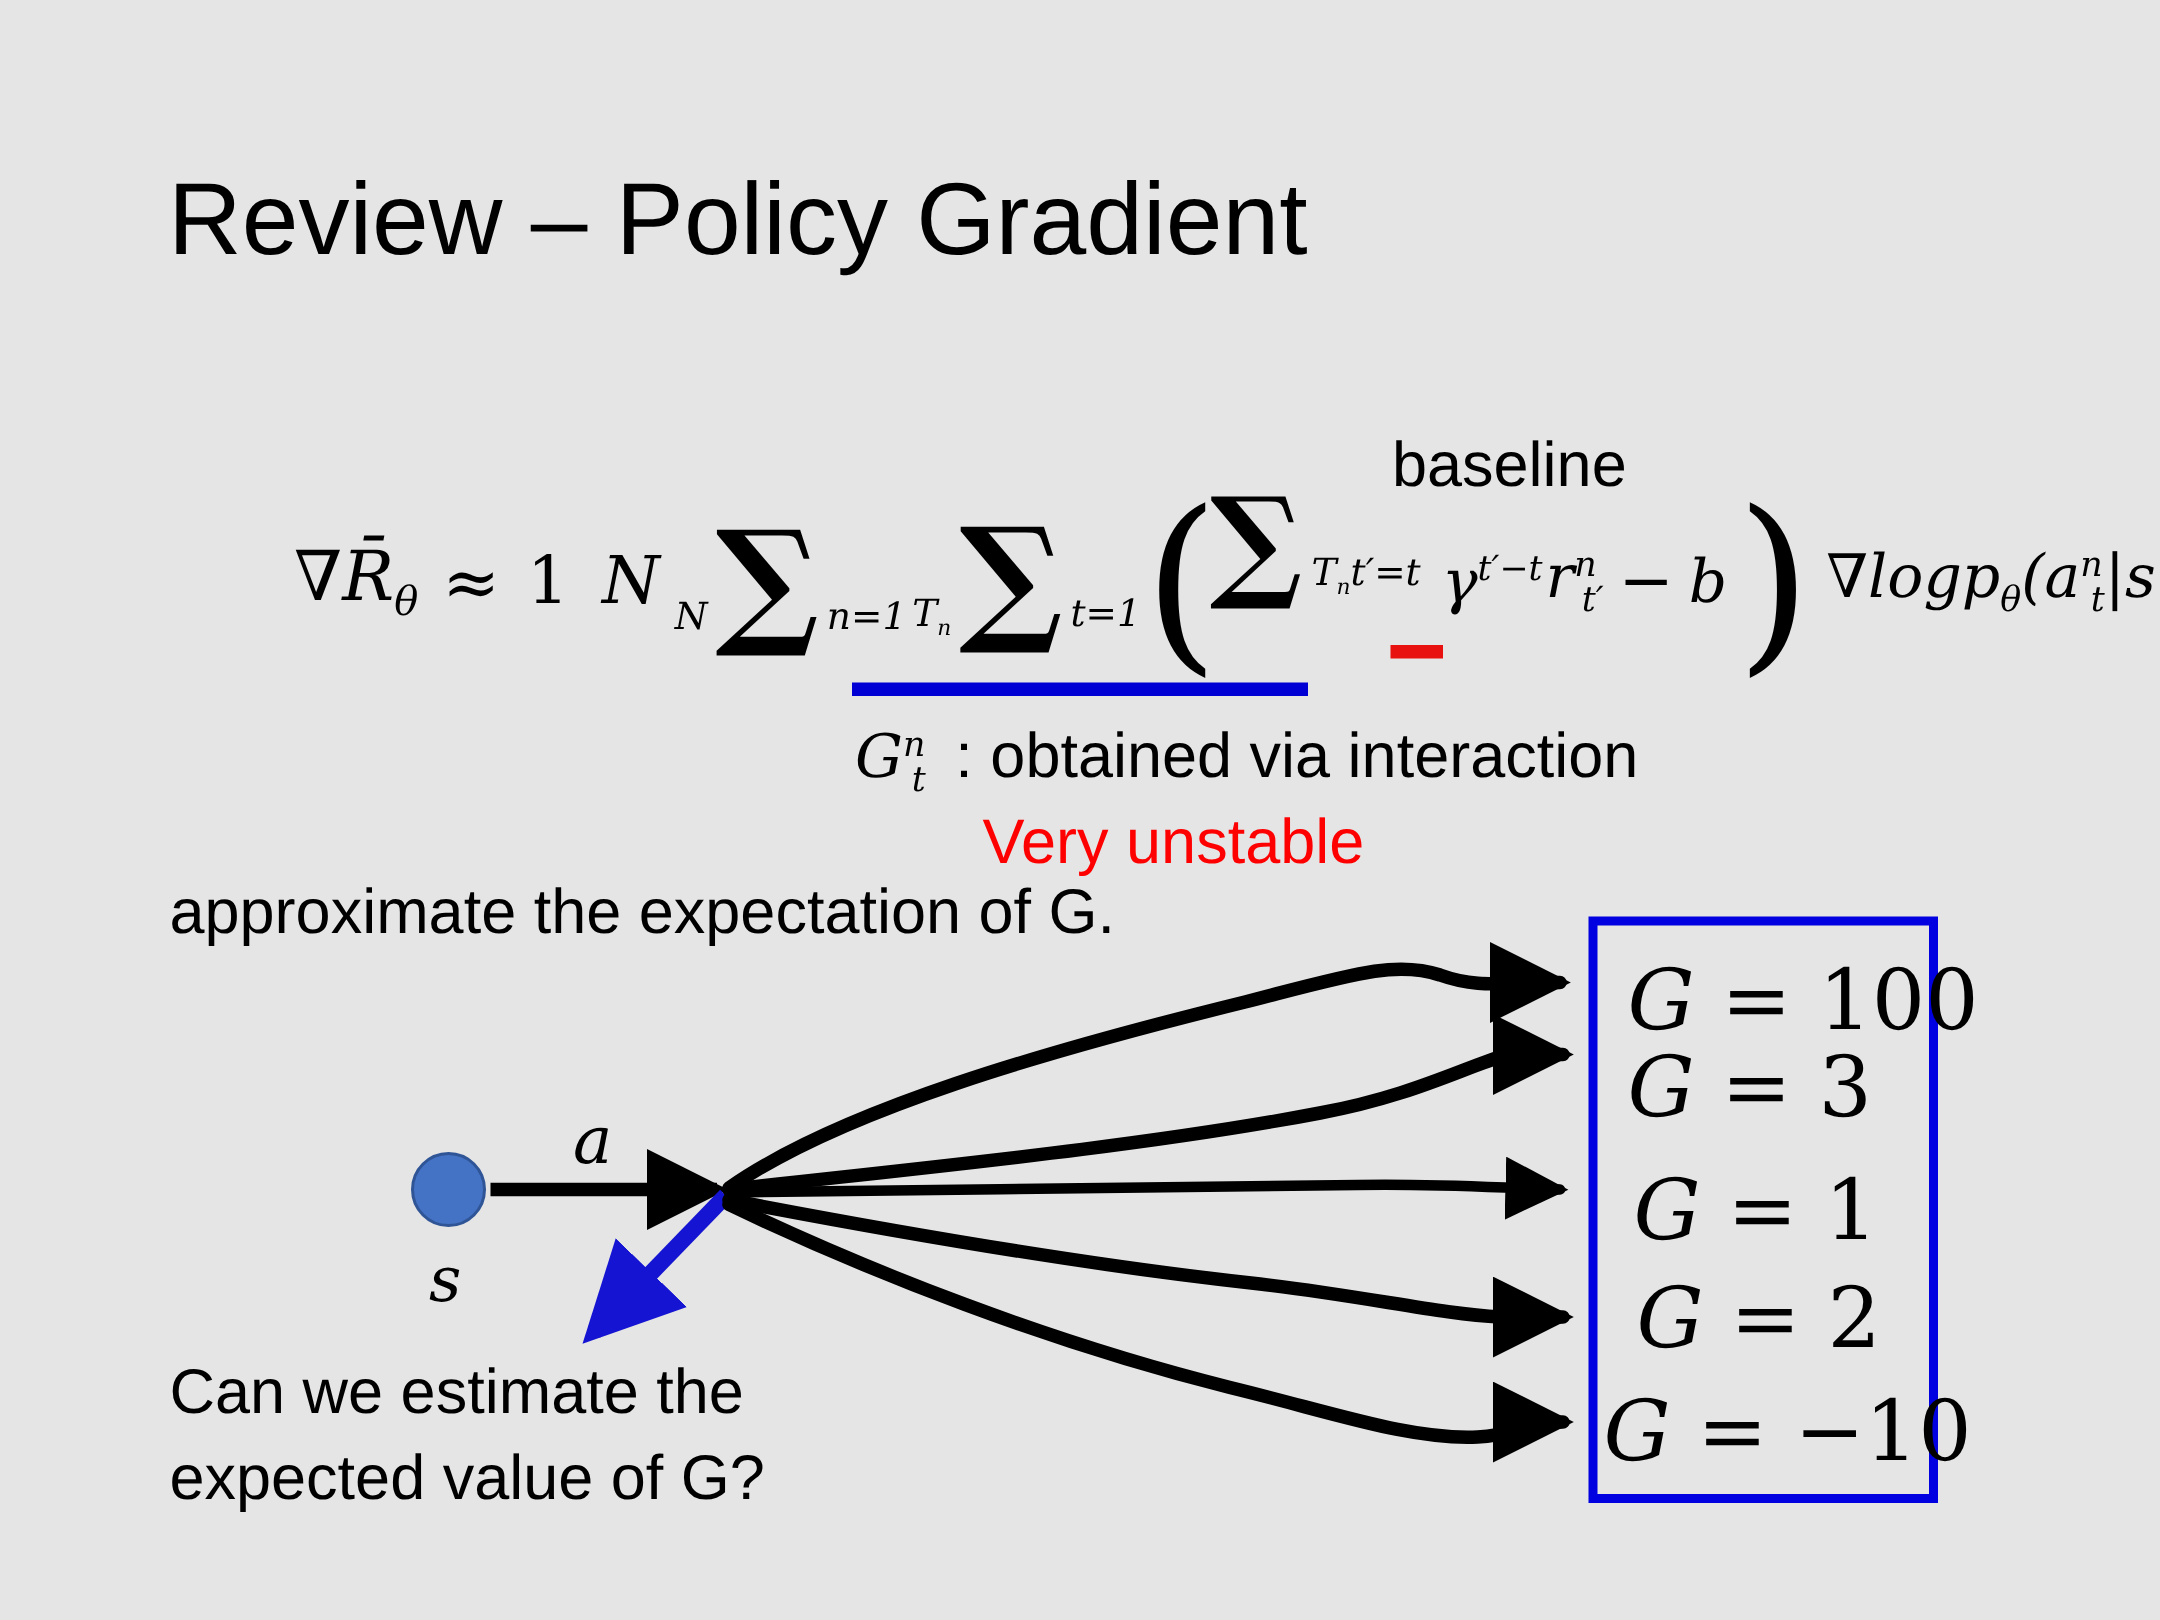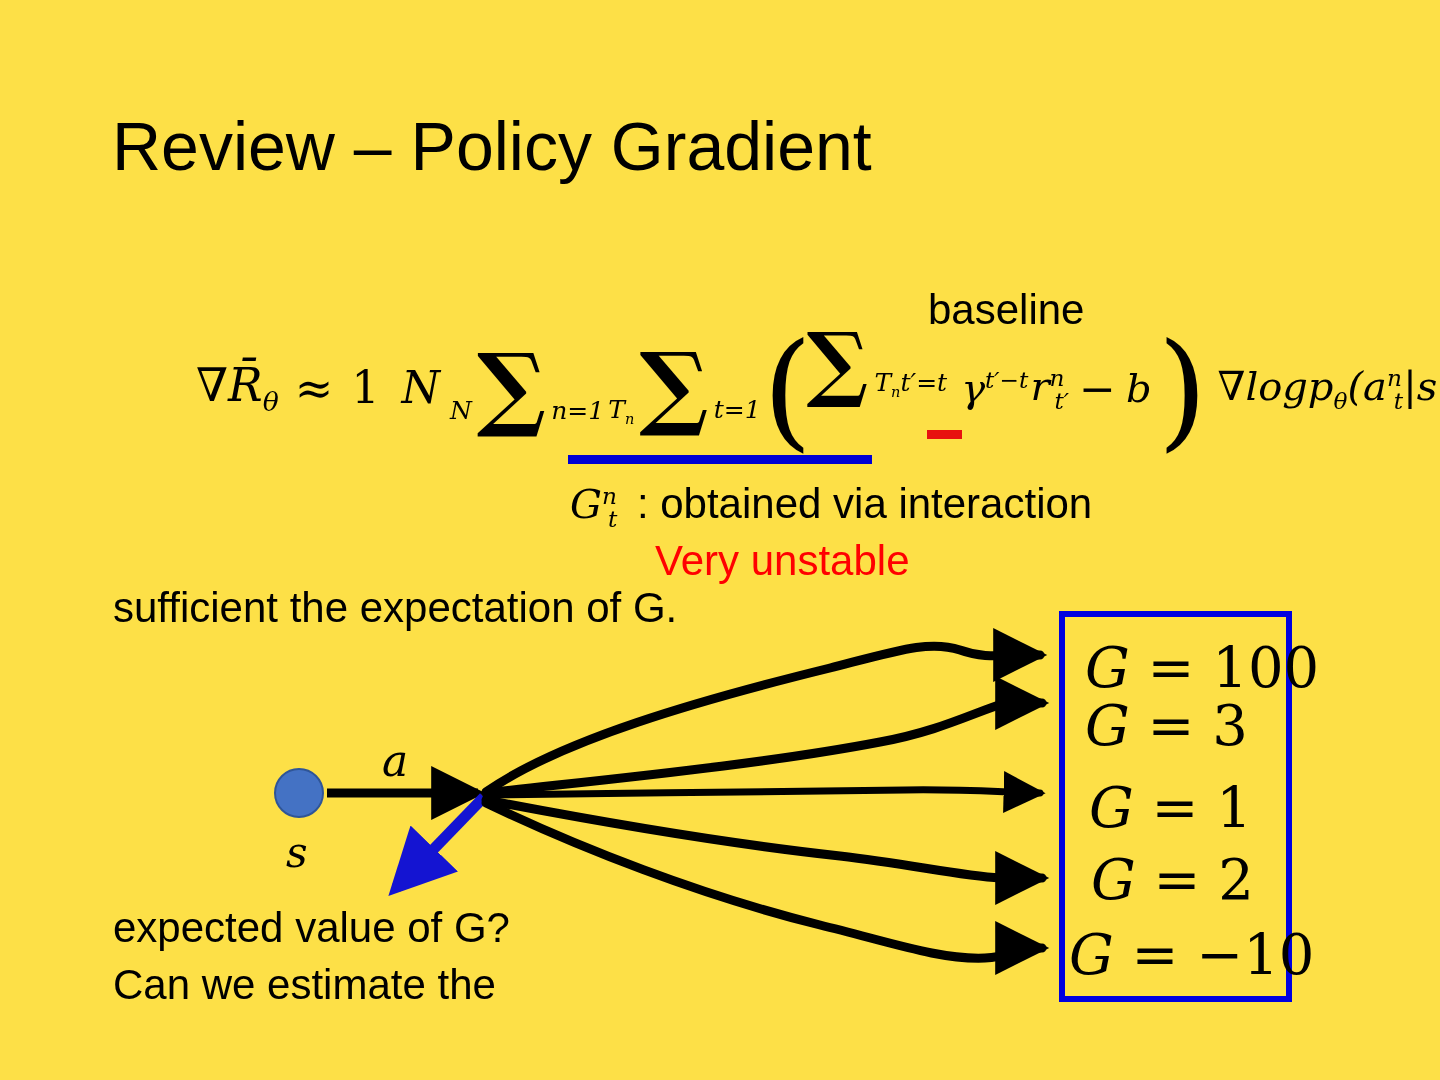--- a/index.html
+++ b/index.html
@@ -4,21 +4,21 @@
 <style>
   html, body {
     margin: 0;
     padding: 0;
     background: #ffffff;
   }
   #slide {
     position: relative;
     width: 1440px;
     height: 1080px;
-    background: #fde047;
+    background: #e5e5e5;
     overflow: hidden;
     font-family: "Liberation Sans", sans-serif;
     color: #000000;
   }
   .abs { position: absolute; }
 
   
   #slide-title {
     left: 112px;
     top: 112px;
@@ -281,26 +281,26 @@
   <div class="abs" id="baseline-label">baseline</div>
 
   <div class="abs" id="gt-note">
     <span class="math"><span>G</span><span class="sup">n</span><span class="sub" style="margin-left:-9px;">t</span></span>
     <span style="margin-left:8px;">: obtained via interaction</span>
   </div>
 
   <div class="abs" id="very-unstable">Very unstable</div>
 
   <div class="abs" id="with-samples">
-    <div>sufficient the expectation of G.</div>
+    <div>approximate the expectation of G.</div>
   </div>
 
   <div class="abs" id="can-we">
+    <div>Can we estimate the</div>
     <div>expected value of G?</div>
-    <div>Can we estimate the</div>
   </div>
 
   <div class="abs" id="state-circle"></div>
   <div class="abs math" id="label-a">a</div>
   <div class="abs math" id="label-s">s</div>
 
   <svg class="abs" id="arrow-layer" viewBox="0 0 1440 1080">
     <defs>
       <marker id="ah" markerWidth="7" markerHeight="7" refX="5.2" refY="3" orient="auto">
         <path d="M0,0 L6,3 L0,6 Z" fill="#000000"></path>

